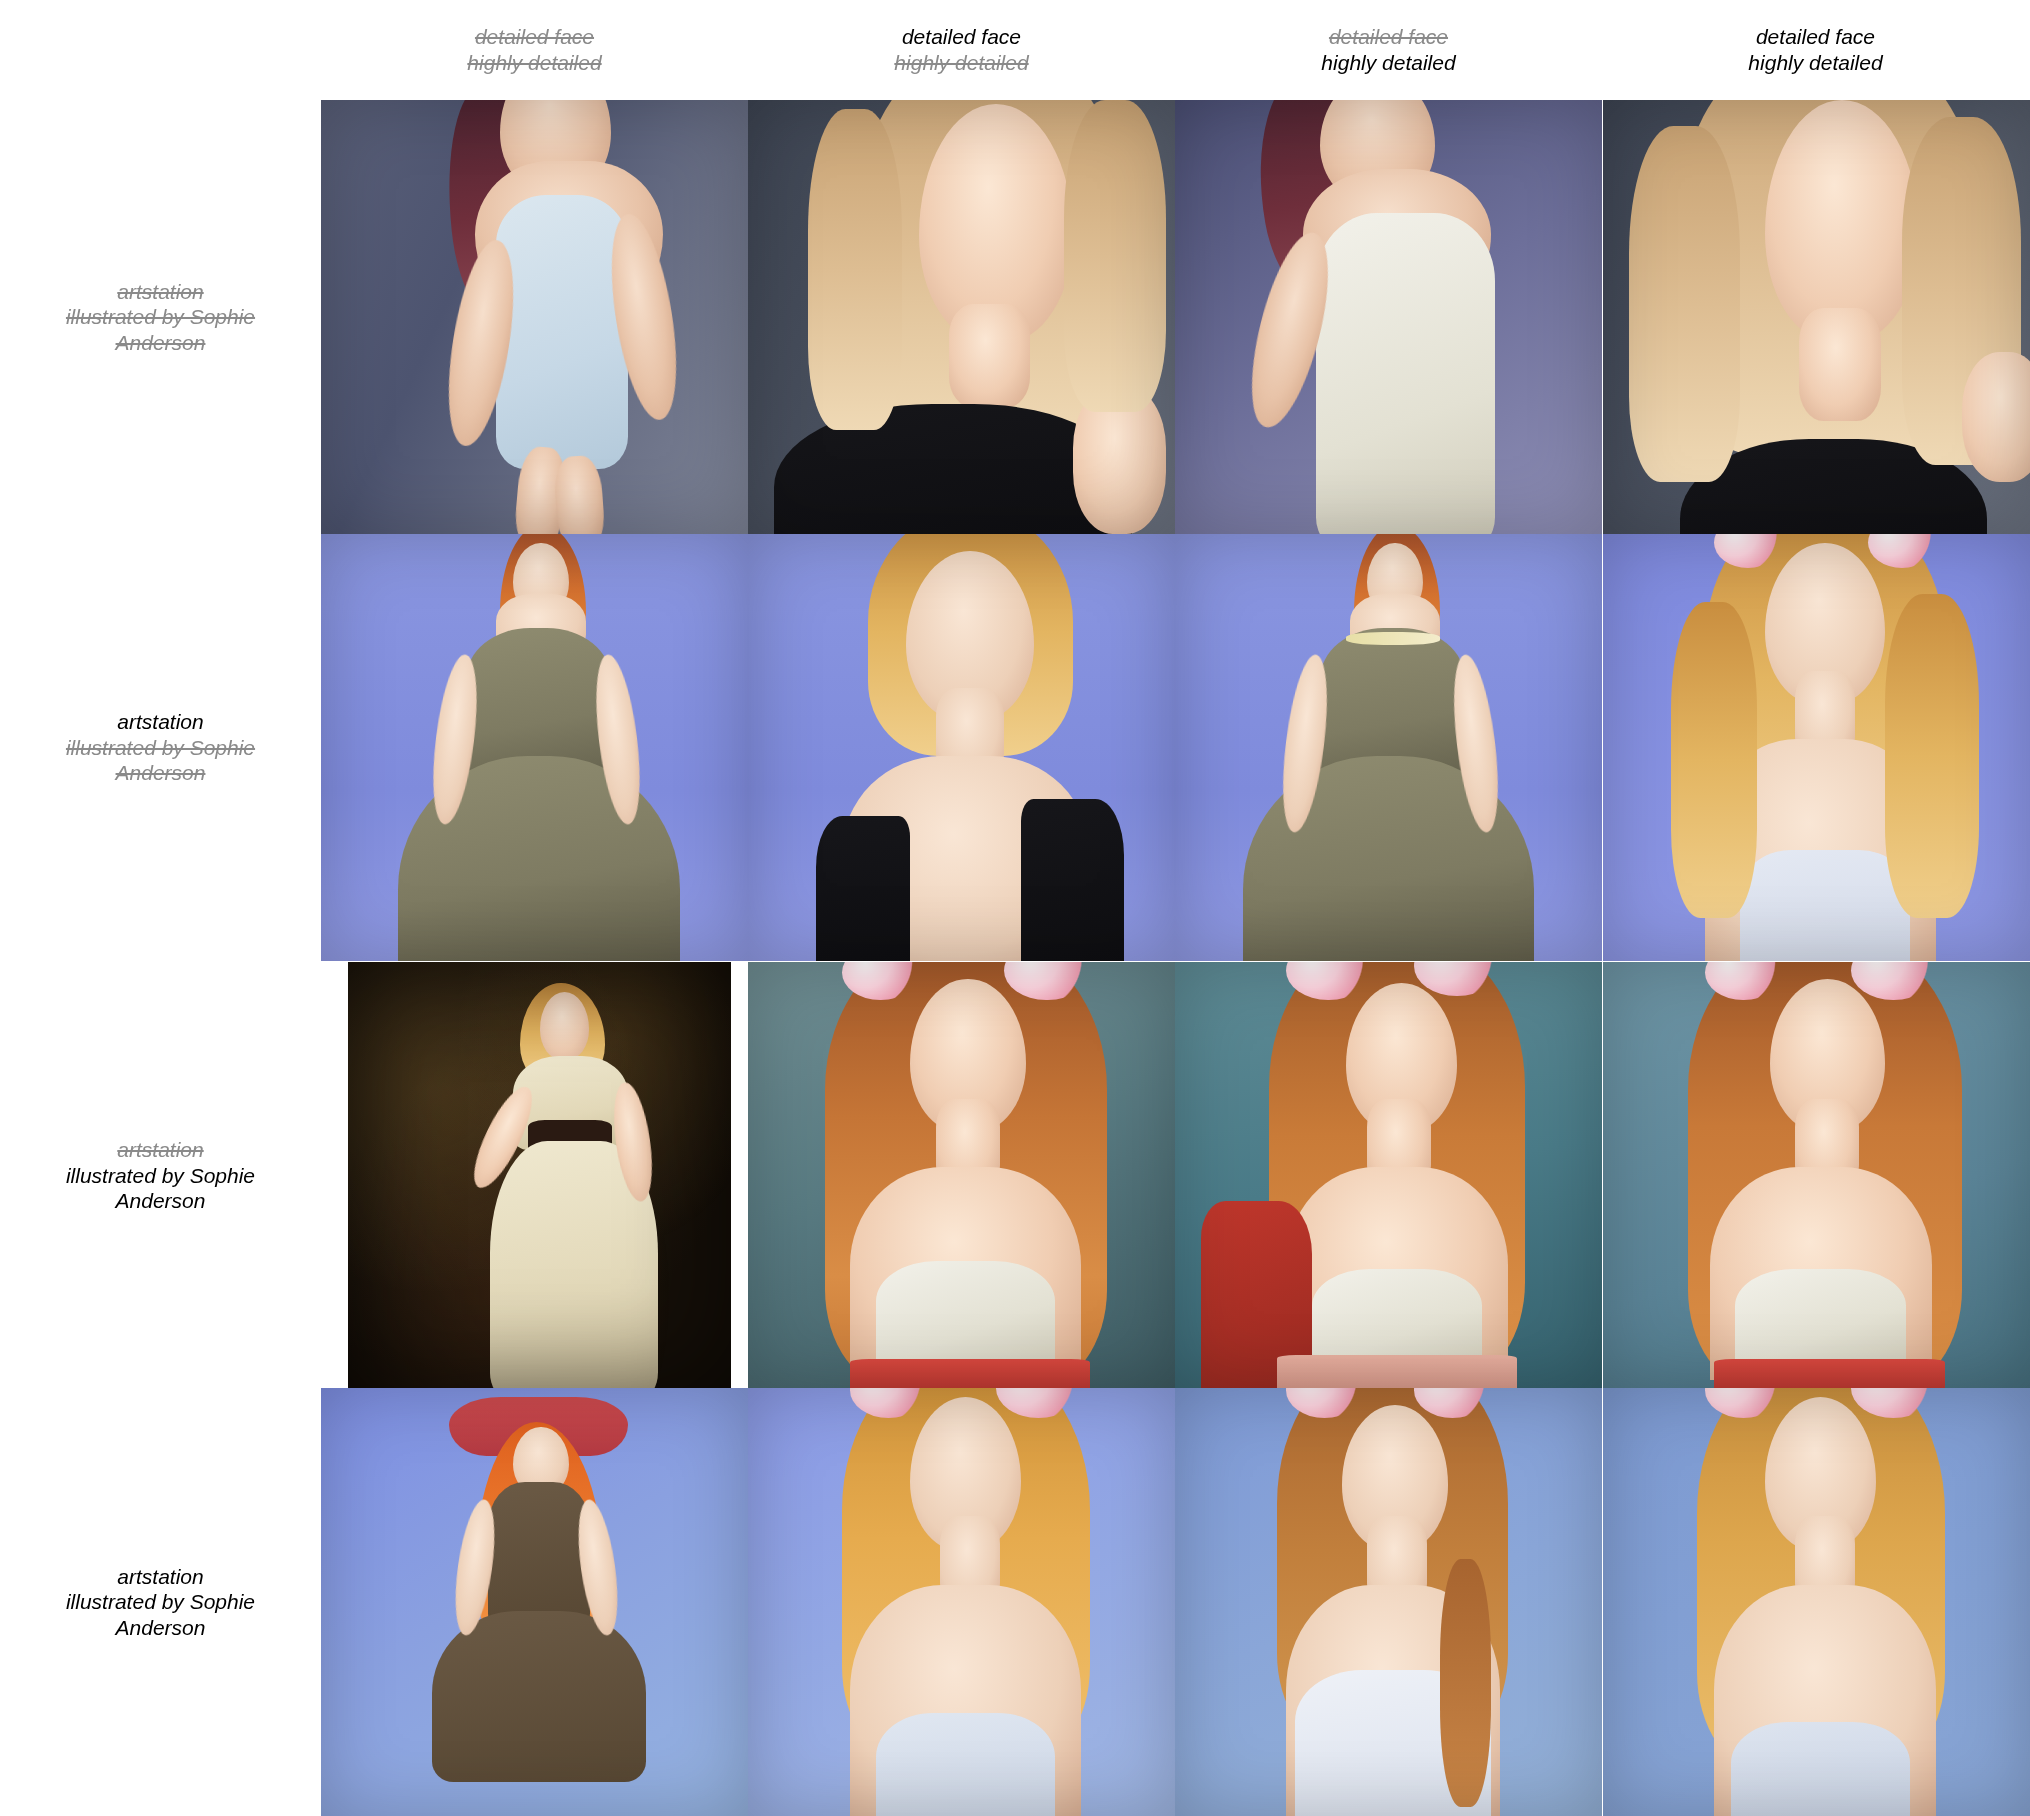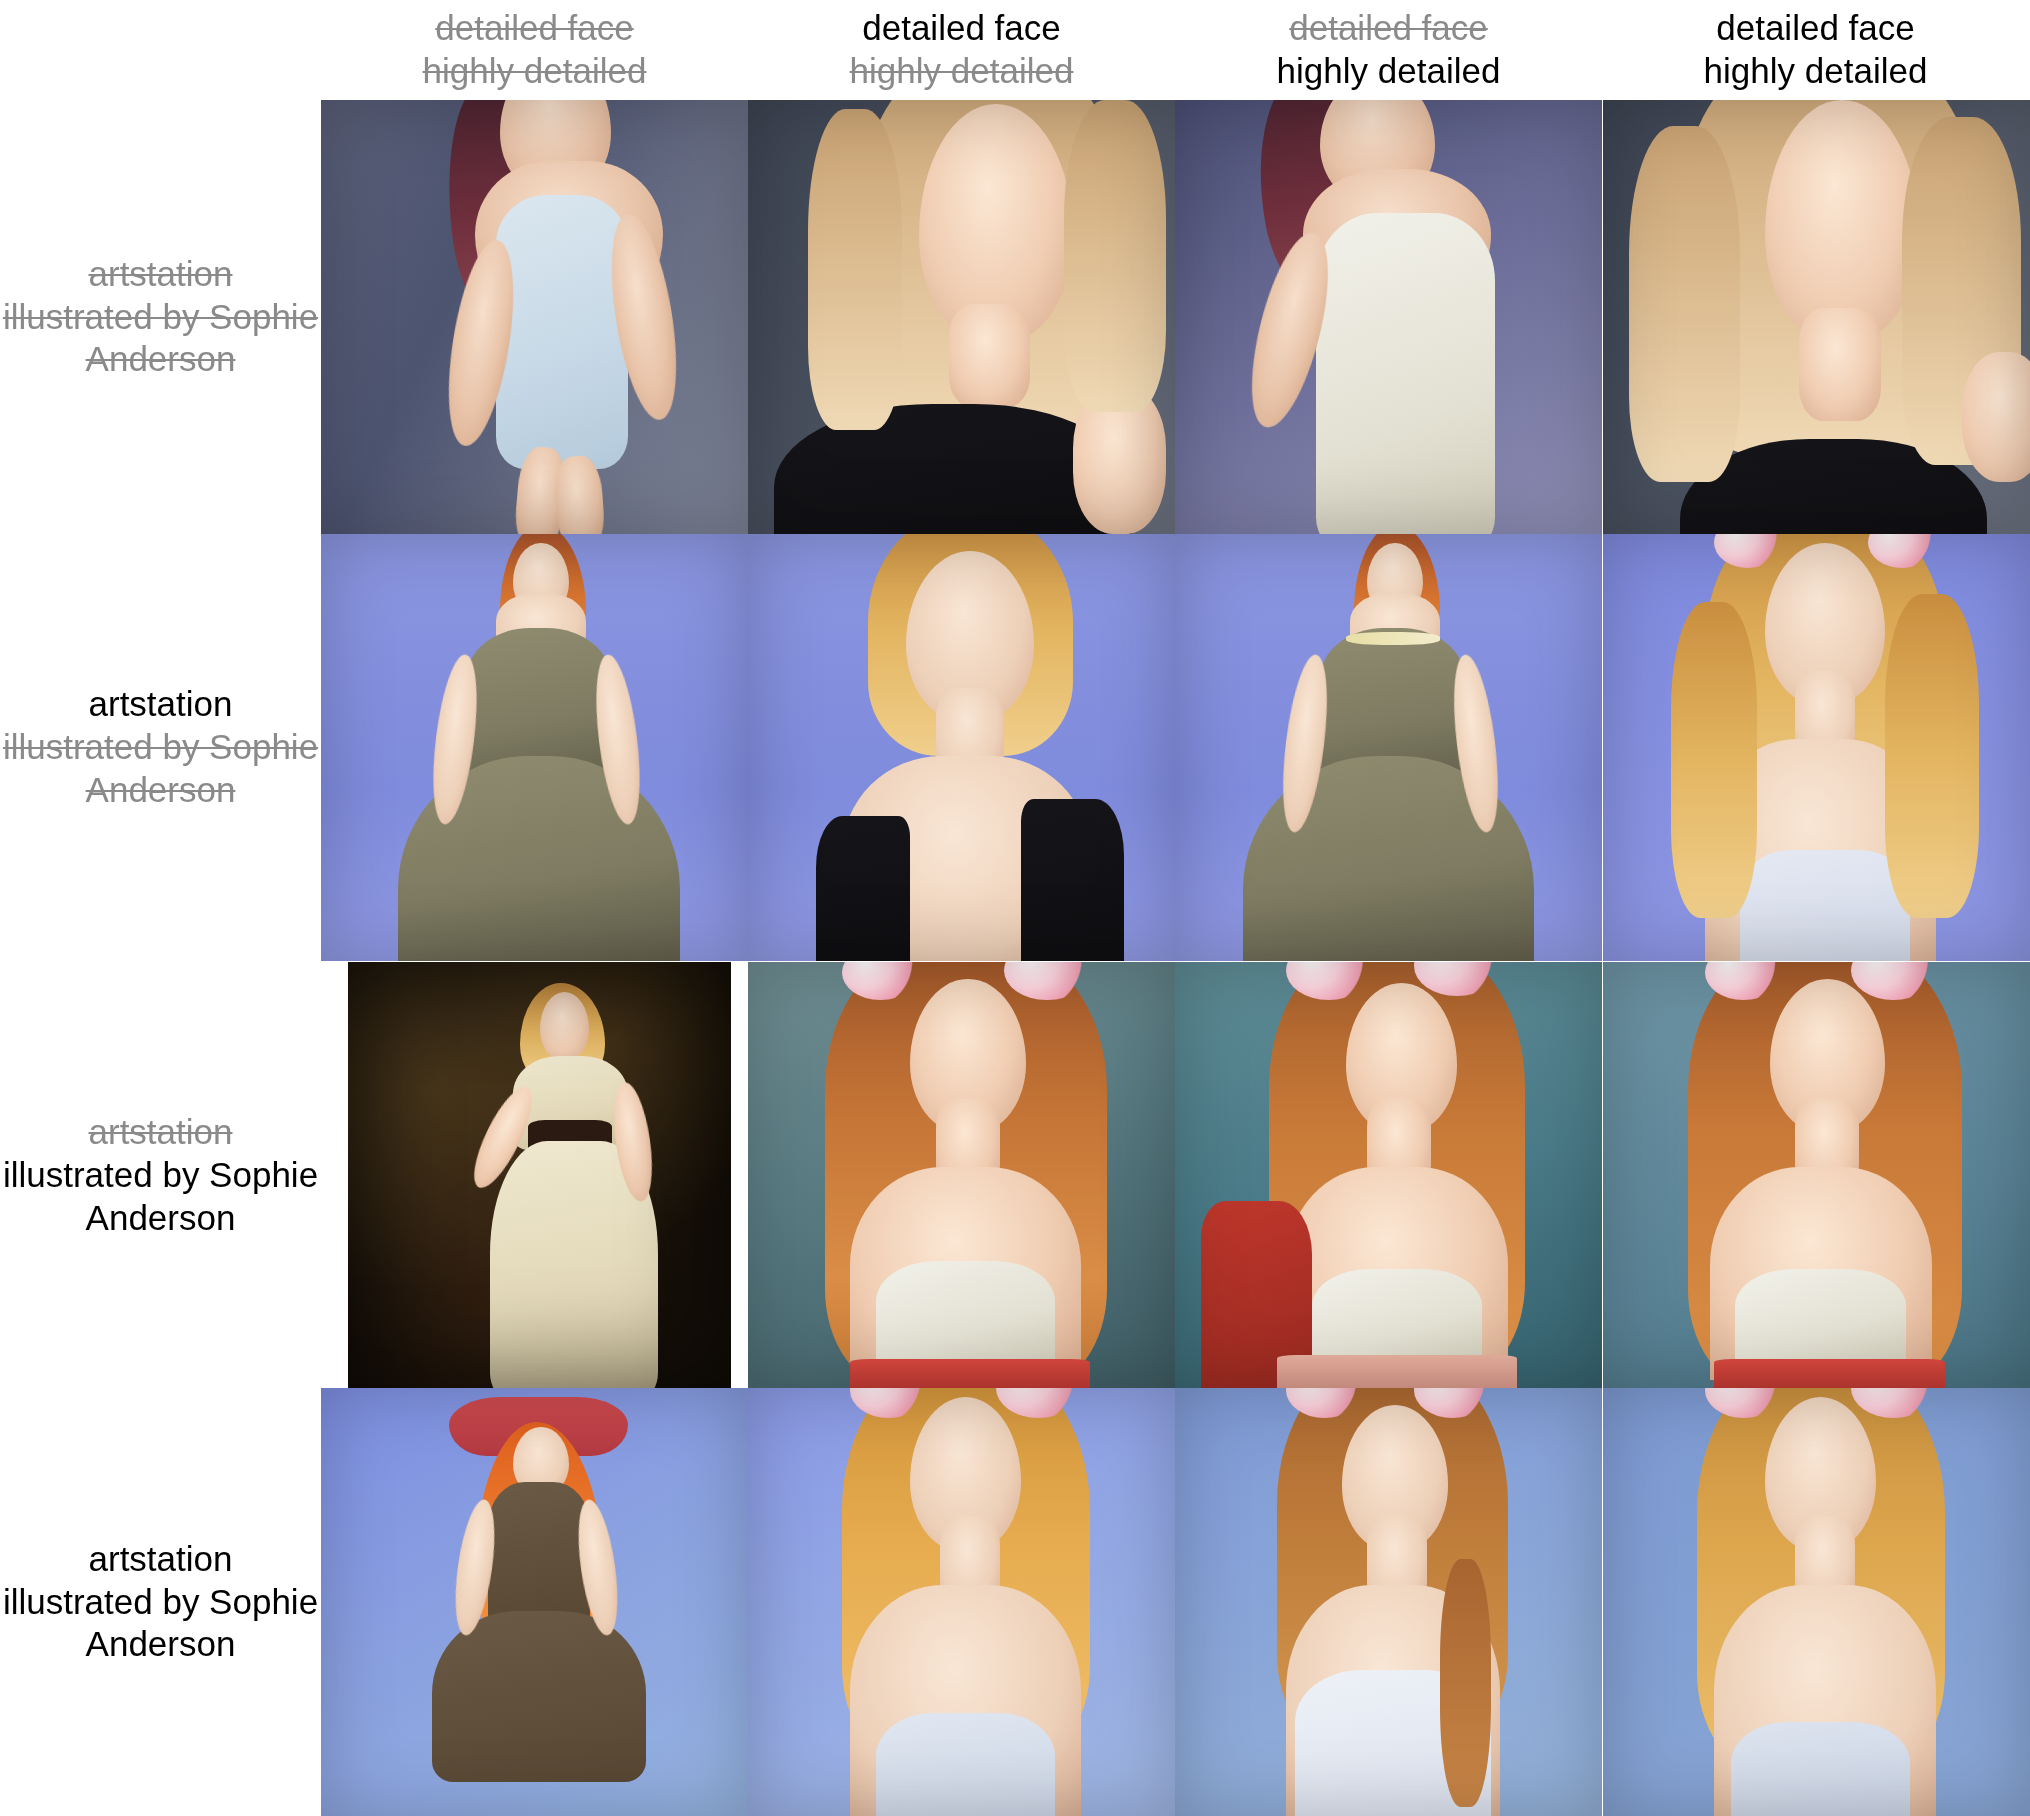--- a/index.html
+++ b/index.html
@@ -1,20 +1,20 @@
 <!DOCTYPE html>
 <html style="font-size:13.4px"><head>
 <meta charset="utf-8">
 <style>
   html,body{margin:0;padding:0;background:#ffffff;}
   body{width:2030px;height:1817px;font-family:"Liberation Sans",sans-serif;overflow:hidden;}
   .xy-grid{position:relative;width:2030px;height:1817px;background:#fff;}
 
   
-  .lbl{font-size:35px;line-height:1.22;color:#000;text-align:center;}
+  .lbl{font-size:21px;line-height:1.22;color:#000;text-align:center;font-style:italic;}
   .lbl .line{display:block;white-space:nowrap;}
   .lbl .line.off{color:#8a8a8a;text-decoration:line-through;text-decoration-thickness:1.7px;}
   .lbl .line.on{color:#000;text-decoration:none;}
 
   
   .col-headers{position:absolute;left:321px;top:0;width:1709px;height:100px;display:flex;}
   .col-head{width:427px;height:100px;display:flex;flex-direction:column;
             align-items:center;justify-content:center;box-sizing:border-box;}
 
   

